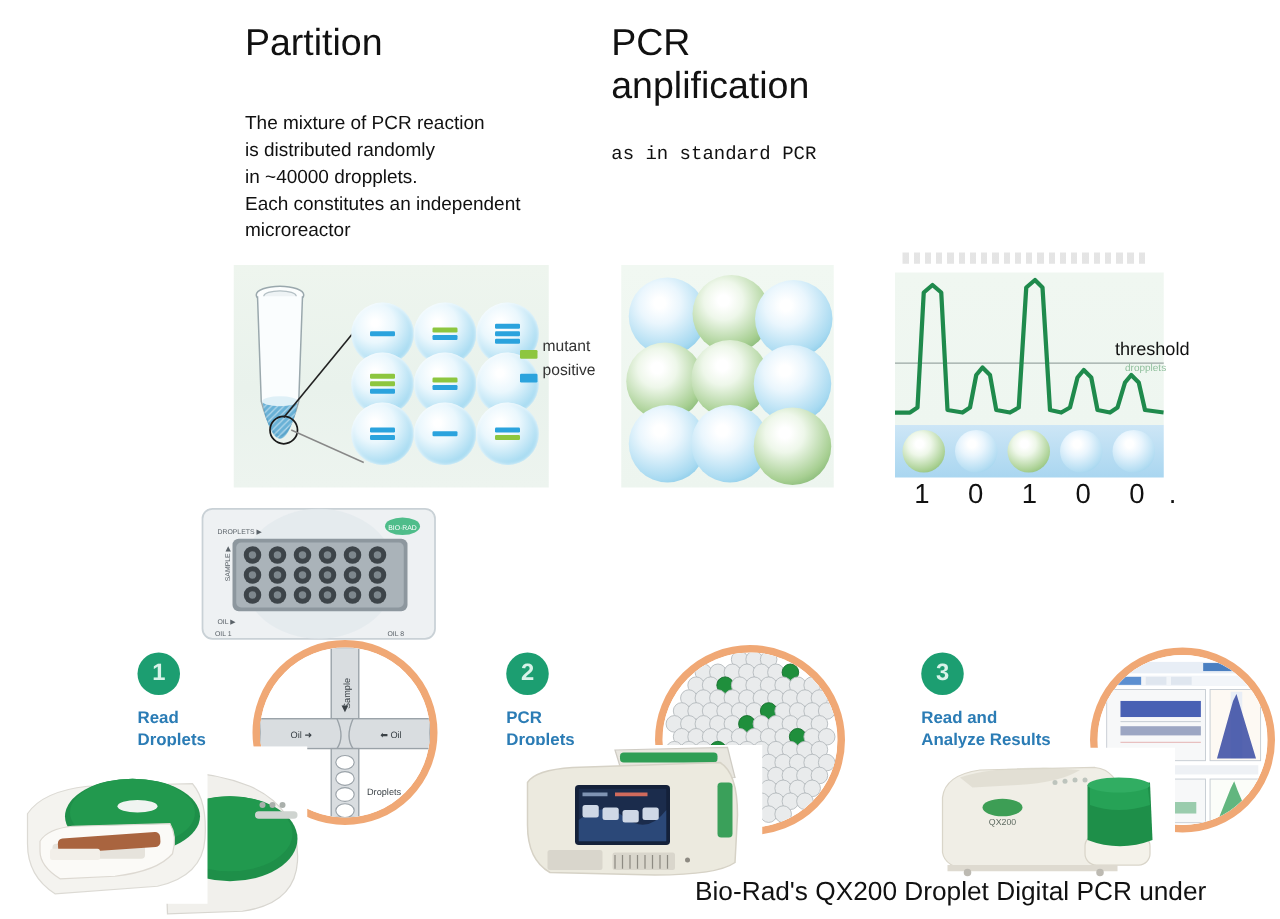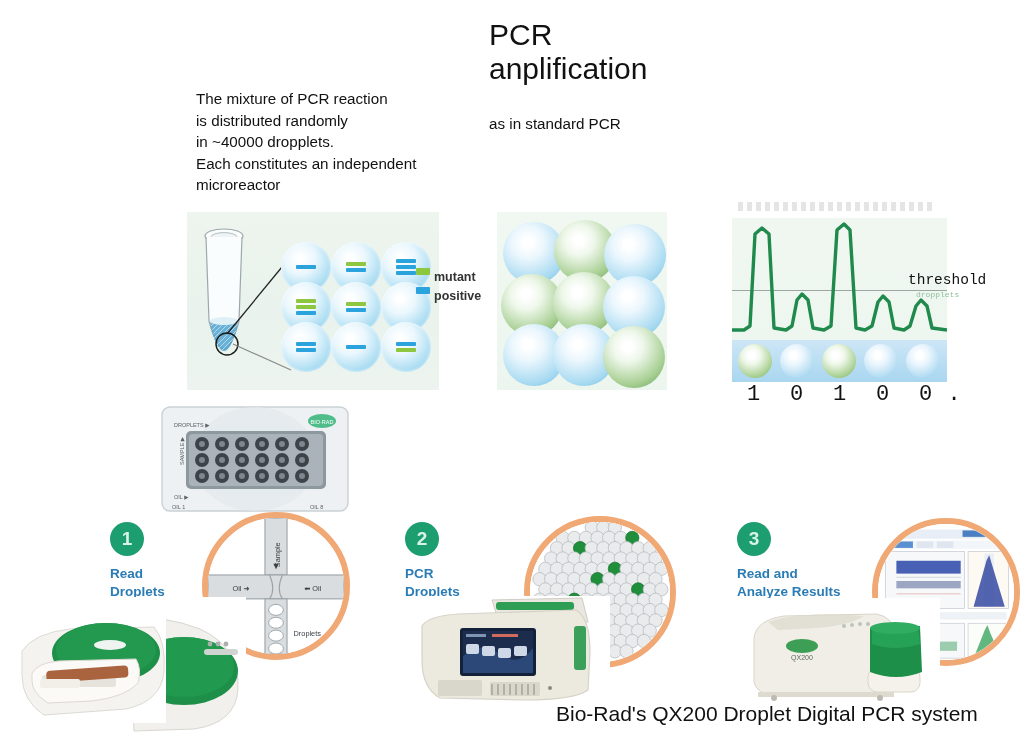--- a/index.html
+++ b/index.html
@@ -31,21 +31,21 @@
     white-space:pre-line;
   }
 
   
   .p1{
     position:absolute;left:187px;top:212px;width:252px;height:178px;
     background:linear-gradient(180deg,#eef5ee 0%,#e9f2ec 55%,#edf4ef 100%);
   }
   .tube{position:absolute;left:14px;top:14px;width:46px;height:150px;}
   .legend{position:absolute;left:416px;top:268px;width:80px;font-size:12.5px;color:#333;line-height:1.5;}
-  .legend .row{display:flex;align-items:flex-start;gap:4px;font-weight:bold;}
+  .legend .row{display:flex;align-items:flex-end;gap:4px;}
   .legend .sw{width:14px;height:7px;border-radius:1px;display:inline-block;}
 
   
   .dgrid{position:absolute;left:94px;top:30px;width:150px;height:130px;}
   .drop{
     position:absolute;width:50px;height:50px;border-radius:50%;
     background:radial-gradient(circle at 38% 33%,#ffffff 6%,#eaf7fd 34%,#a9dcf2 72%,#62bfe6 100%);
     box-shadow:inset 0 0 3px rgba(255,255,255,.9);
     display:flex;flex-direction:column;justify-content:center;align-items:center;gap:2px;
   }
@@ -56,21 +56,21 @@
   
   .p2{
     position:absolute;left:497px;top:212px;width:170px;height:178px;
     background:linear-gradient(180deg,#f1f8f2 0%,#edf5ef 100%);
   }
   .bigdrop{position:absolute;width:62px;height:62px;border-radius:50%;}
   .bigdrop.blue{background:radial-gradient(circle at 40% 33%,#ffffff 8%,#eaf6fd 30%,#a8daf1 70%,#5fb6dd 100%);}
   .bigdrop.green{background:radial-gradient(circle at 40% 33%,#ffffff 8%,#eef7ea 28%,#a7cf92 68%,#5c9c52 100%);}
 
   
-  .p3{position:absolute;left:732px;top:200px;width:245px;height:195px;font-family:Liberation Mono, monospace;}
+  .p3{position:absolute;left:716px;top:200px;width:245px;height:195px;}
   .p3-head{position:absolute;left:6px;top:2px;width:195px;height:9px;
     background:repeating-linear-gradient(90deg,#cfcfcf 0 5px,transparent 5px 9px);opacity:.55;}
   .chartbox{position:absolute;left:0;top:18px;width:215px;height:122px;
     background:linear-gradient(180deg,#f0f7f1 0%,#eef6f0 100%);}
   .threshline{position:absolute;left:0;top:72px;width:215px;height:1px;background:#9aa7a3;}
   .thresh-lbl{position:absolute;left:176px;top:72px;font-size:14.5px;color:#111;}
   .neg-lbl{position:absolute;left:184px;top:90px;font-size:8px;color:#8fbf9c;}
   .dropstrip{position:absolute;left:0;top:140px;width:215px;height:42px;
     background:linear-gradient(180deg,#cde6f6 0%,#a9d6f0 100%);}
   .sdrop{position:absolute;top:4px;width:34px;height:34px;border-radius:50%;}
@@ -88,29 +88,30 @@
   }
   .step-lbl{position:absolute;font-size:13.5px;font-weight:700;color:#2b7cb5;line-height:1.3;white-space:pre-line;}
   .ocircle{position:absolute;border-radius:50%;border:6px solid #f0a875;box-sizing:border-box;overflow:hidden;background:#fff;}
   .caption{position:absolute;left:556px;top:702px;font-size:21px;color:#111;}
 </style>
 </head>
 <body>
 
 <div class="stage">
 
+  <div class="col-title" style="left:196px;top:18px;width:250px;">Partition</div>
   <div class="col-body" style="left:196px;top:88px;width:270px;">The mixture of PCR reaction
 is distributed randomly
 in ~40000 dropplets.
 Each constitutes an independent
 microreactor</div>
 
   <div class="col-title" style="left:489px;top:18px;width:200px;">PCR
 anplification</div>
-  <div class="col-body" style="left:489px;top:113px;width:190px;">as in standard PCR</div>
+  <div class="col-body" style="left:489px;top:113px;width:190px;font-family:Liberation Mono, monospace;">as in standard PCR</div>
 
 
   <div class="p1">
     <svg class="tube" viewBox="0 0 46 150">
       <ellipse cx="23" cy="10" rx="19" ry="7" fill="#fbfdfd" stroke="#9aa8ad" stroke-width="1.2"></ellipse>
       <ellipse cx="23" cy="11" rx="13" ry="4.4" fill="#eef3f5" stroke="#b3bfc4" stroke-width="1"></ellipse>
       <path d="M5 11 L8 95 Q23 150 38 95 L41 11" fill="#fafdfe" stroke="#9aa8ad" stroke-width="1.2"></path>
       <path d="M9.2 96 L10.4 104 Q23 146 35.6 104 L36.8 96 Z" fill="#4fa3cf" opacity=".85"></path>
       <path d="M9.2 96 L10.4 104 Q23 146 35.6 104 L36.8 96 Z" fill="url(#hatch)" opacity=".5"></path>
       <defs>
@@ -536,14 +537,14 @@
       <rect x="124" y="70" width="52" height="24" rx="9" fill="#f4f2ea" stroke="#d9d5c9" stroke-width="1"></rect>
       <path d="M126 30 L176 28 L178 74 Q152 84 126 74 Z" fill="#1e8f49"></path>
       <path d="M128 32 L174 30 L176 46 Q150 54 128 46 Z" fill="#26a256"></path>
       <ellipse cx="151" cy="30" rx="25" ry="6" fill="#31ad62"></ellipse>
       <path d="M14 94 L150 94 L150 99 L14 99 Z" fill="#dedad0"></path>
       <circle cx="30" cy="100" r="3" fill="#bdbab2"></circle>
         <circle cx="136" cy="100" r="3" fill="#bdbab2"></circle>
     </svg>
   </div>
 
-  <div class="caption">Bio-Rad's QX200 Droplet Digital PCR system</div>
+  <div class="caption">Bio-Rad's QX200 Droplet Digital PCR under</div>
 </div>
 
 </body></html>

